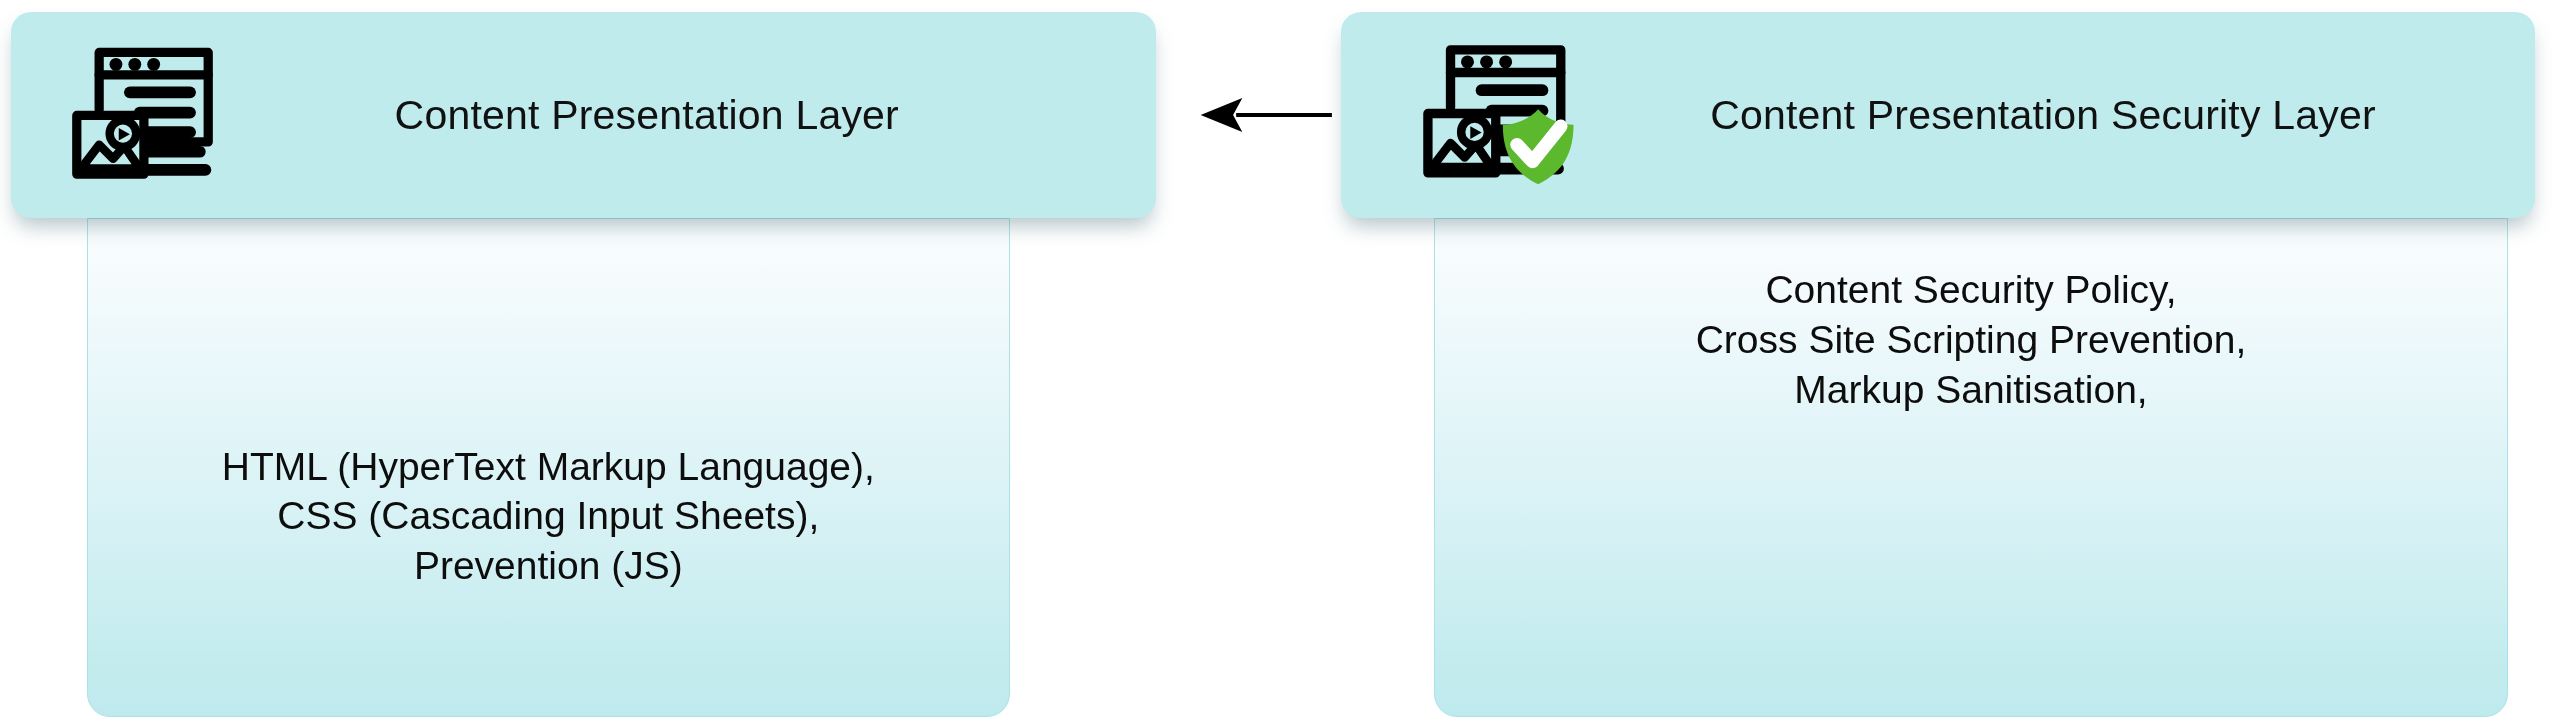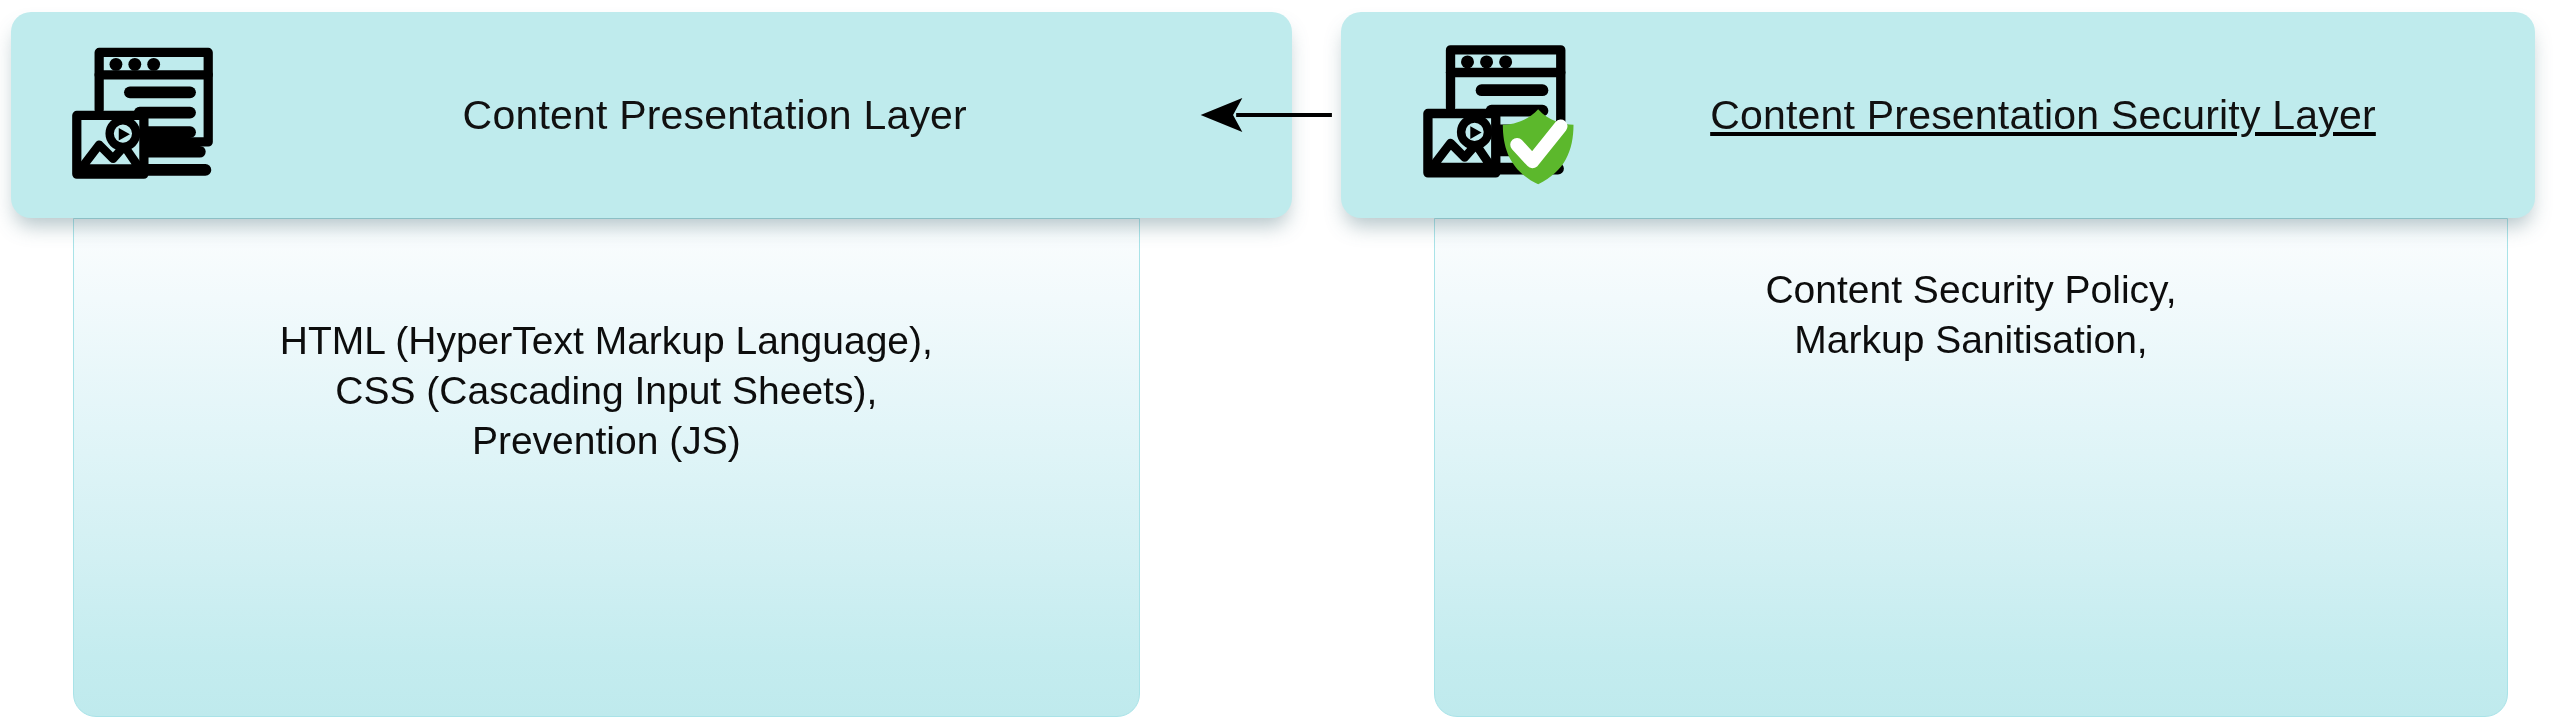--- a/index.html
+++ b/index.html
@@ -88,27 +88,27 @@
   }
 
   
   .arrow-wrap {
     position: absolute;
     z-index: 4;
   }
 
   
   #block-presentation        { left: 10.8px;  top: 12.4px;  width: 1167px; height: 696px; }
-  #block-presentation .layer-header { width: 1281px; height: 206px; padding: 0 46px 0 56px; }
-  #block-presentation .layer-body   { left: 62px; top: 206px; width: 1067px; height: 499px; }
+  #block-presentation .layer-header { width: 1145px; height: 206px; padding: 0 46px 0 56px; }
+  #block-presentation .layer-body   { left: 76px; top: 206px; width: 923px; height: 499px; justify-content: center; }
   #block-presentation .layer-body-inner { padding-top: 97px; }
 
   
   #block-security        { left: 1341px; top: 12.4px; width: 1194px; height: 696px; }
-  #block-security .layer-header { width: 1194px; height: 206px; padding: 0 31px 0 77px; text-decoration: underline; }
+  #block-security .layer-header { width: 1194px; height: 206px; padding: 0 31px 0 77px; }
   #block-security .layer-body   { left: 93px; top: 206px; width: 1074px; height: 499px; }
   #block-security .layer-body-inner { padding-top: 46px; }
 
   #arrow-presentation-from-security { left: 1196px; top: 97px; width: 139px; height: 36px; }
 
   .hdr-title-left  { padding-right: 34px; }
   .hdr-title-right { padding-right: 0px; }
 </style>
 </head>
 <body>
@@ -157,20 +157,21 @@
       <line x1="176" y1="23" x2="52" y2="23" stroke="#000000" stroke-width="5"></line>
       <path d="M6 23 L60 1 L48 23 L60 45 Z" fill="#000000"></path>
     </svg>
   </div>
 
   <div class="layer-block" id="block-security">
 
     <div class="layer-body">
       <div class="layer-body-inner">
         <span class="body-line">Content Security Policy,</span>
+        <span class="body-line">Cross Site Scripting Prevention,</span>
         <span class="body-line">Markup Sanitisation,</span>
       </div>
     </div>
 
     <div class="layer-header">
       <span class="layer-header-icon">
         <svg width="164" height="147" viewBox="0 0 116 104" aria-hidden="true">
           <g fill="none" stroke="#000000" stroke-width="6.6" stroke-linecap="round" stroke-linejoin="round">
             <path d="M23 48 V7 H101 V71 H57"></path>
             <path d="M23 23 H101"></path>

